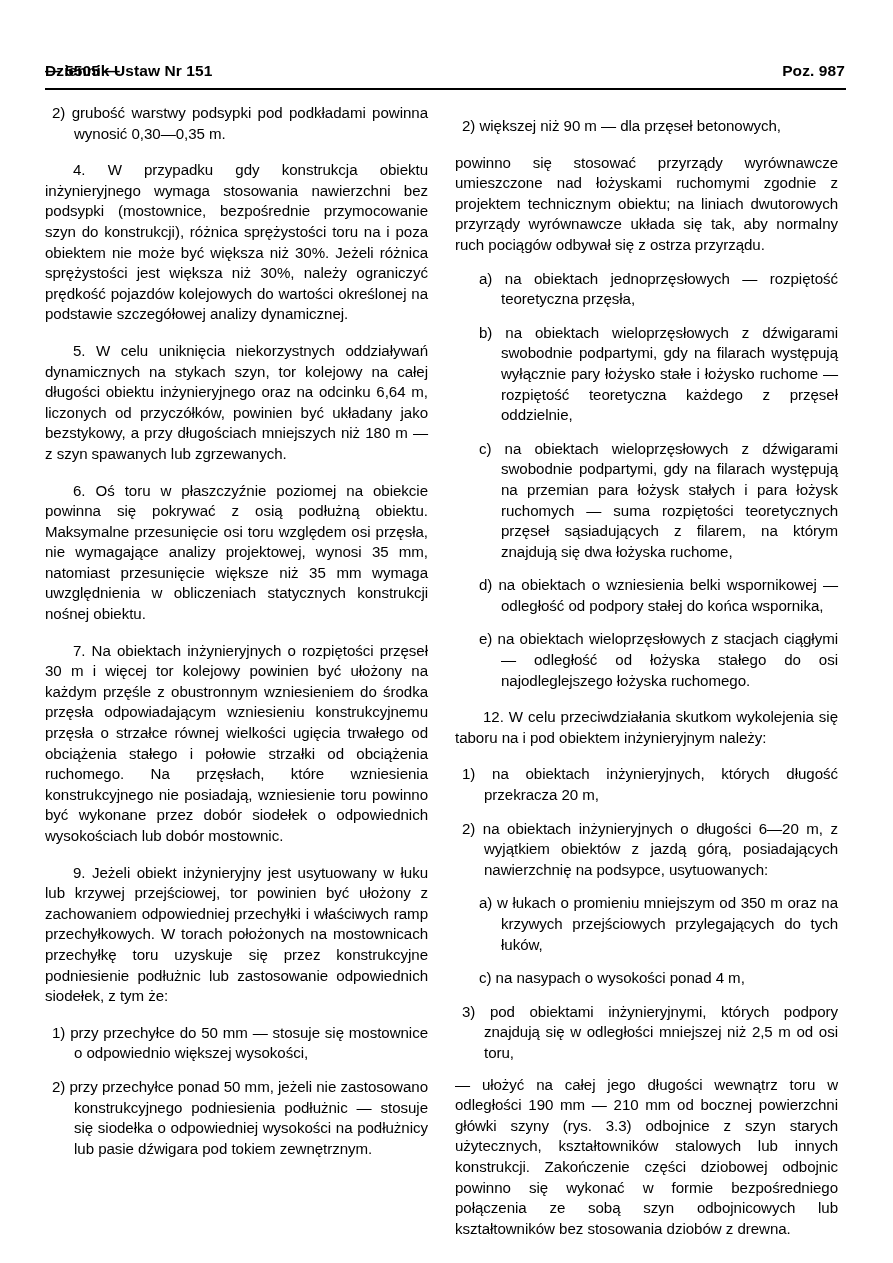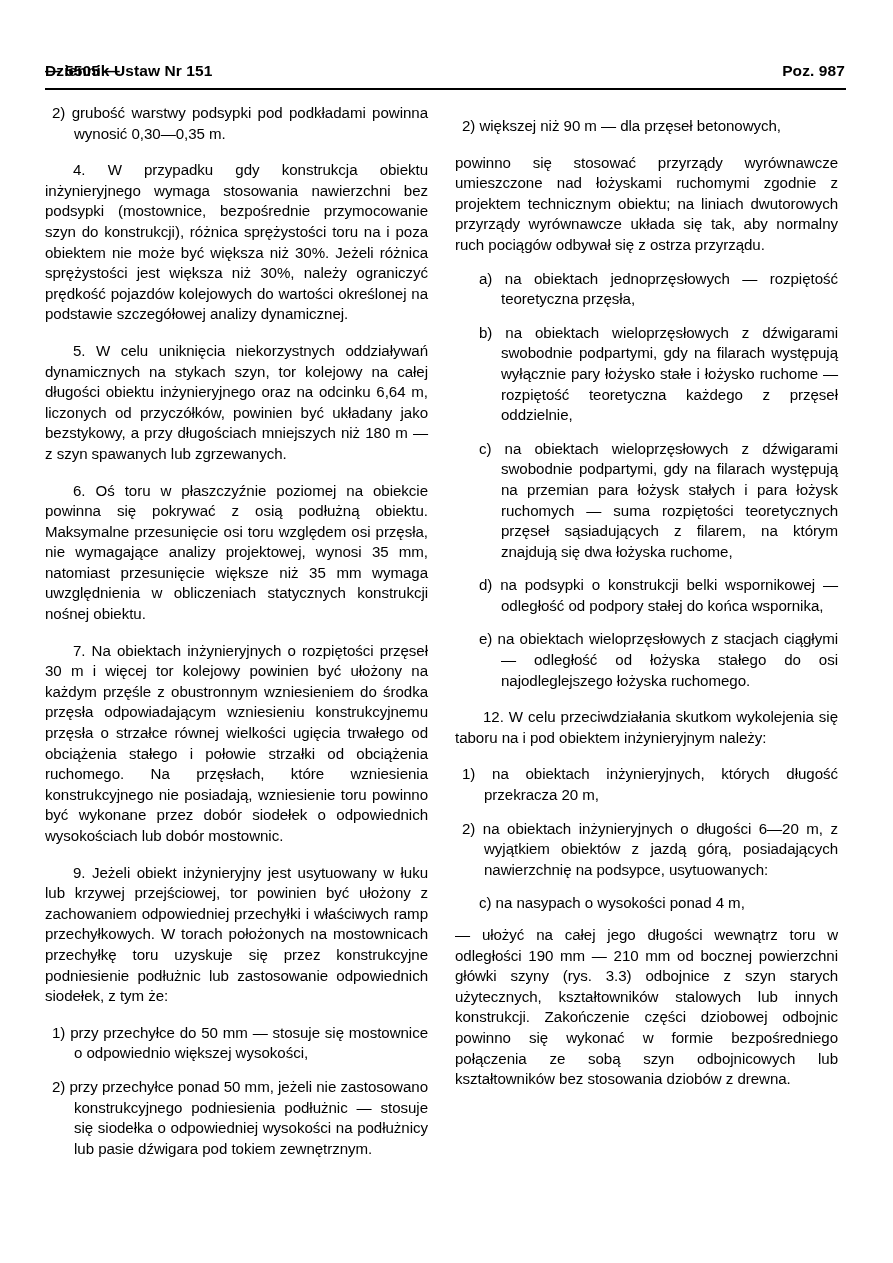--- a/index.html
+++ b/index.html
@@ -135,23 +135,25 @@
       <p class="li li-in gap-item last-line-left">2) przy przechyłce ponad 50 mm, jeżeli nie zastosowano konstrukcyjnego podniesienia podłużnic — stosuje się siodełka o odpowiedniej wysokości na podłużnicy lub pasie dźwigara pod tokiem zewnętrznym.</p>
 
     </div>
 
     <div class="col col-right">
       <p class="li li-in gap-item last-line-left">2) większej niż 90 m — dla przęseł betonowych,</p>
       <p class="gap-para last-line-left">powinno się stosować przyrządy wyrównawcze umieszczone nad łożyskami ruchomymi zgodnie z projektem technicznym obiektu; na liniach dwutorowych przyrządy wyrównawcze układa się tak, aby normalny ruch pociągów odbywał się z ostrza przyrządu.</p>
       <p class="li-a gap-item last-line-left">a) na obiektach jednoprzęsłowych — rozpiętość teoretyczna przęsła,</p>
       <p class="li-a gap-item last-line-left">b) na obiektach wieloprzęsłowych z dźwigarami swobodnie podpartymi, gdy na filarach występują wyłącznie pary łożysko stałe i łożysko ruchome — rozpiętość teoretyczna każdego z przęseł oddzielnie,</p>
       <p class="li-a gap-item last-line-left">c) na obiektach wieloprzęsłowych z dźwigarami swobodnie podpartymi, gdy na filarach występują na przemian para łożysk stałych i para łożysk ruchomych — suma rozpiętości teoretycznych przęseł sąsiadujących z filarem, na którym znajdują się dwa łożyska ruchome,</p>
-      <p class="li-a gap-item last-line-left">d) na podsypki o konstrukcji belki wspornikowej — odległość od podpory stałej do końca wspornika,</p>
+      <p class="li-a gap-item last-line-left">d) na obiektach o wzniesienia belki wspornikowej — odległość od podpory stałej do końca wspornika,</p>
       <p class="li-a gap-item last-line-left">e) na obiektach wieloprzęsłowych z stacjach ciągłymi — odległość od łożyska stałego do osi najodleglejszego łożyska ruchomego.</p>
       <p class="sect gap-para last-line-left">12. W celu przeciwdziałania skutkom wykolejenia się taboru na i pod obiektem inżynieryjnym należy:</p>
       <p class="li li-in gap-para last-line-left">1) na obiektach inżynieryjnych, których długość przekracza 20 m,</p>
       <p class="li li-in gap-item last-line-left">2) na obiektach inżynieryjnych o długości 6—20 m, z wyjątkiem obiektów z jazdą górą, posiadających nawierzchnię na podsypce, usytuowanych:</p>
+      <p class="li-a gap-item last-line-left">a) w łukach o promieniu mniejszym od 350 m oraz na krzywych przejściowych przylegających do tych łuków,</p>
       <p class="li-a gap-item last-line-left">c) na nasypach o wysokości ponad 4 m,</p>
+      <p class="li li-in gap-item last-line-left">3) pod obiektami inżynieryjnymi, których podpory znajdują się w odległości mniejszej niż 2,5 m od osi toru,</p>
       <p class="li-dash gap-tight last-line-left">— ułożyć na całej jego długości wewnątrz toru w odległości 190 mm — 210 mm od bocznej powierzchni główki szyny (rys. 3.3) odbojnice z szyn starych użytecznych, kształtowników stalowych lub innych konstrukcji. Zakończenie części dziobowej odbojnic powinno się wykonać w formie bezpośredniego połączenia ze sobą szyn odbojnicowych lub kształtowników bez stosowania dziobów z drewna.</p>
     </div>
 
   </div>
 </div>
 
 </body></html>

